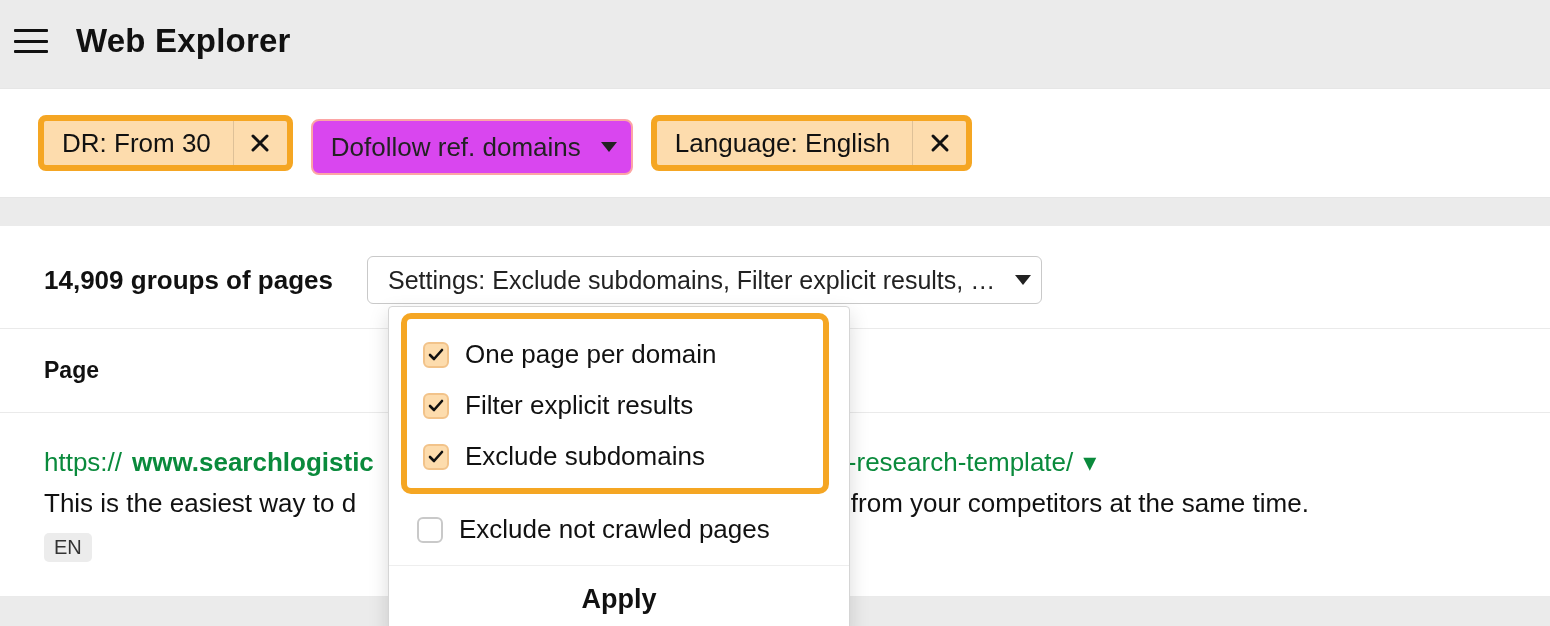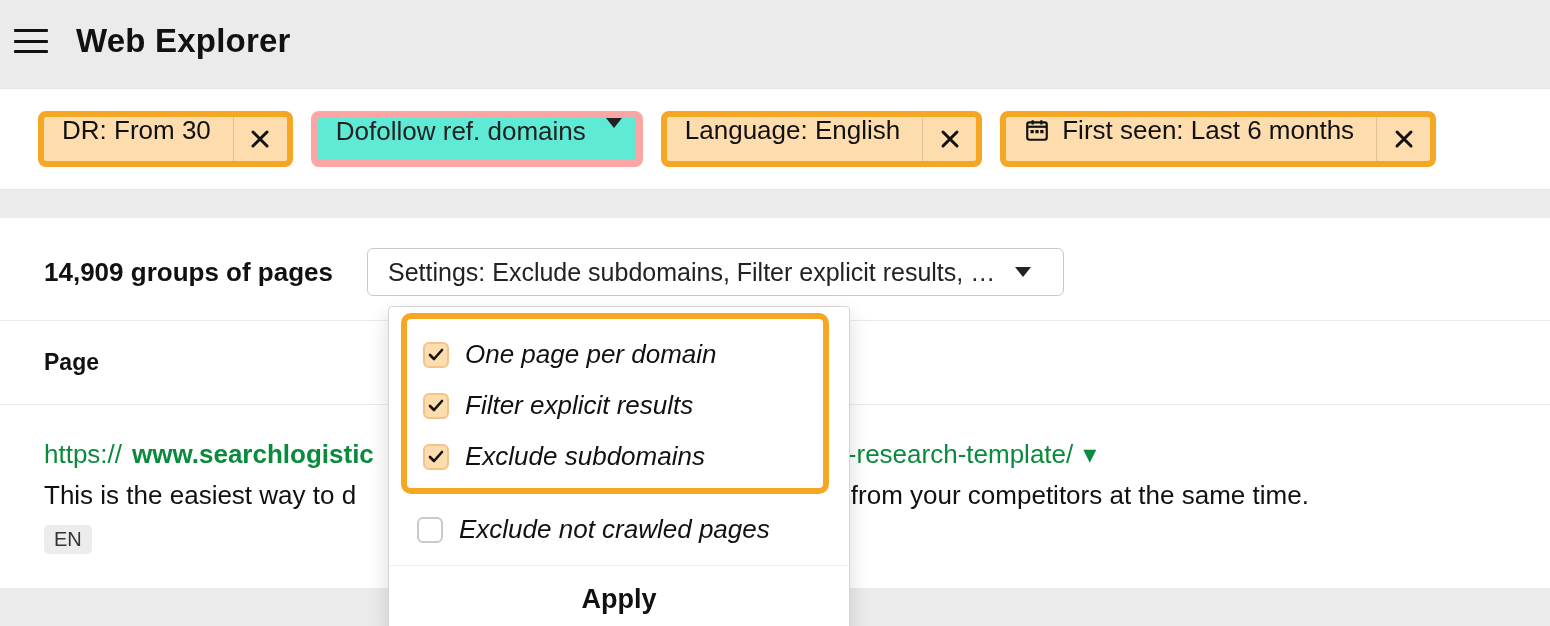--- a/index.html
+++ b/index.html
@@ -44,40 +44,41 @@
   .chip {
     display: inline-flex;
     align-items: stretch;
     border-radius: 8px;
     height: 56px;
     font-size: 26px;
     line-height: 1;
   }
   .chip .chip-body {
     display: flex;
-    align-items: flex-start;
+    align-items: center;
     padding: 0 22px 0 18px;
     gap: 12px;
   }
   .chip .chip-close {
     display: flex; align-items: center; justify-content: center;
     width: 54px;
     border-left: 1px solid rgba(0,0,0,.12);
     cursor: pointer;
     font-size: 28px;
   }
   .chip-active {
     background: #fddcad;
     border: 6px solid #f5a623;
     color: #111;
   }
   .chip-plain {
-    background: #5eead4;
-    border: 7px solid #fca5a5;
+    background: #d946ef;
+    border: 2px solid #fca5a5;
     color: #222;
+    margin-top: 8px;
   }
   .chip-plain .chip-body { padding-right: 14px; }
   .caret-down {
     width: 0; height: 0;
     border-left: 8px solid transparent;
     border-right: 8px solid transparent;
     border-top: 10px solid #222;
     margin-left: 8px;
   }
   .cal-icon svg { display: block; }
@@ -96,21 +97,21 @@
     font-weight: 700;
     font-size: 26px;
     white-space: nowrap;
   }
   .settings-dd {
     border: 1px solid #c9c9c9;
     border-radius: 6px;
     height: 48px;
     display: flex;
     align-items: center;
-    padding: 0 32px 0 20px;
+    padding: 0 10px 0 20px;
     font-size: 25px;
     color: #222;
     gap: 12px;
     max-width: 760px;
     cursor: pointer;
   }
   .settings-dd .text { white-space: nowrap; overflow: hidden; text-overflow: ellipsis; }
 
   
   .col-head {
@@ -145,21 +146,21 @@
     position: absolute;
     background: #fff;
     border: 1px solid #d5d5d5;
     box-shadow: 0 8px 20px rgba(0,0,0,.15);
     border-radius: 4px;
     width: 462px;
     left: 388px;
     top: 306px;
     padding: 0;
   }
-  .pop-inner { padding: 18px 32px 10px 24px; font-style: italic; }
+  .pop-inner { padding: 18px 32px 10px 24px; }
   .highlight-box {
     border: 6px solid #f5a623;
     border-radius: 10px;
     padding: 10px 12px 6px 12px;
     margin: -12px -12px 10px -12px;
   }
   .check-row {
     display: flex; align-items: center; gap: 16px;
     padding: 10px 4px;
     font-size: 26px;
@@ -231,43 +232,20 @@
       </div>
     <div class="chip-close">
       <span class="x-glyph">
         <svg width="20" height="20" viewBox="0 0 20 20">
             <path d="M3 3 L17 17 M17 3 L3 17" stroke="#111" stroke-width="3" stroke-linecap="round"></path>
           </svg>
       </span>
     </div>
   </div>
 
-  <div class="chip chip-active">
-    <div class="chip-body">
-      <span class="cal-icon">
-        <svg width="26" height="26" viewBox="0 0 24 24" fill="none" stroke="#111" stroke-width="2">
-          <rect x="3" y="5" width="18" height="16" rx="2"></rect>
-          <line x1="3" y1="9" x2="21" y2="9"></line>
-          <line x1="8" y1="3" x2="8" y2="7"></line>
-          <line x1="16" y1="3" x2="16" y2="7"></line>
-          <rect x="6" y="12" width="3" height="3" fill="#111" stroke="none"></rect>
-          <rect x="10.5" y="12" width="3" height="3" fill="#111" stroke="none"></rect>
-          <rect x="15" y="12" width="3" height="3" fill="#111" stroke="none"></rect>
-        </svg>
-      </span>
-      <span>First seen: Last 6 months</span>
-    </div>
-    <div class="chip-close">
-      <span class="x-glyph">
-        <svg width="20" height="20" viewBox="0 0 20 20">
-            <path d="M3 3 L17 17 M17 3 L3 17" stroke="#111" stroke-width="3" stroke-linecap="round"></path>
-          </svg>
-      </span>
-    </div>
-  </div>
 </div>
 
 <div class="panel" style="margin-top:28px;">
   <div class="results-top">
     <div class="results-count">14,909 groups of pages</div>
     <div class="settings-dd">
       <span class="text">Settings: Exclude subdomains, Filter explicit results, …</span>
       <span class="caret-down"></span>
     </div>
   </div>

